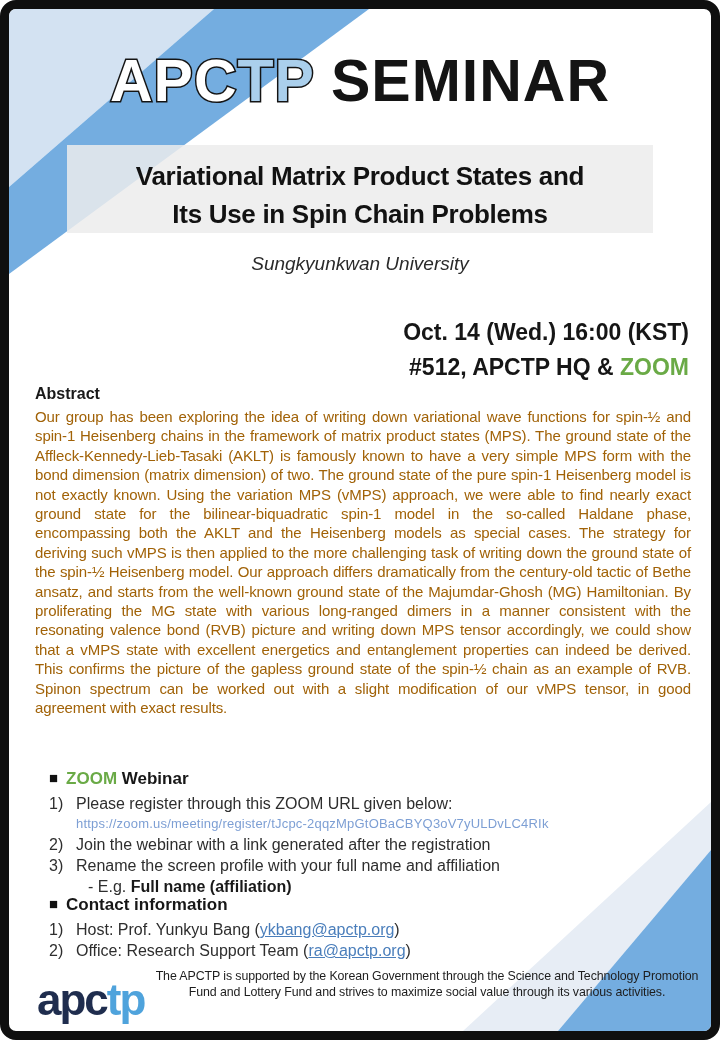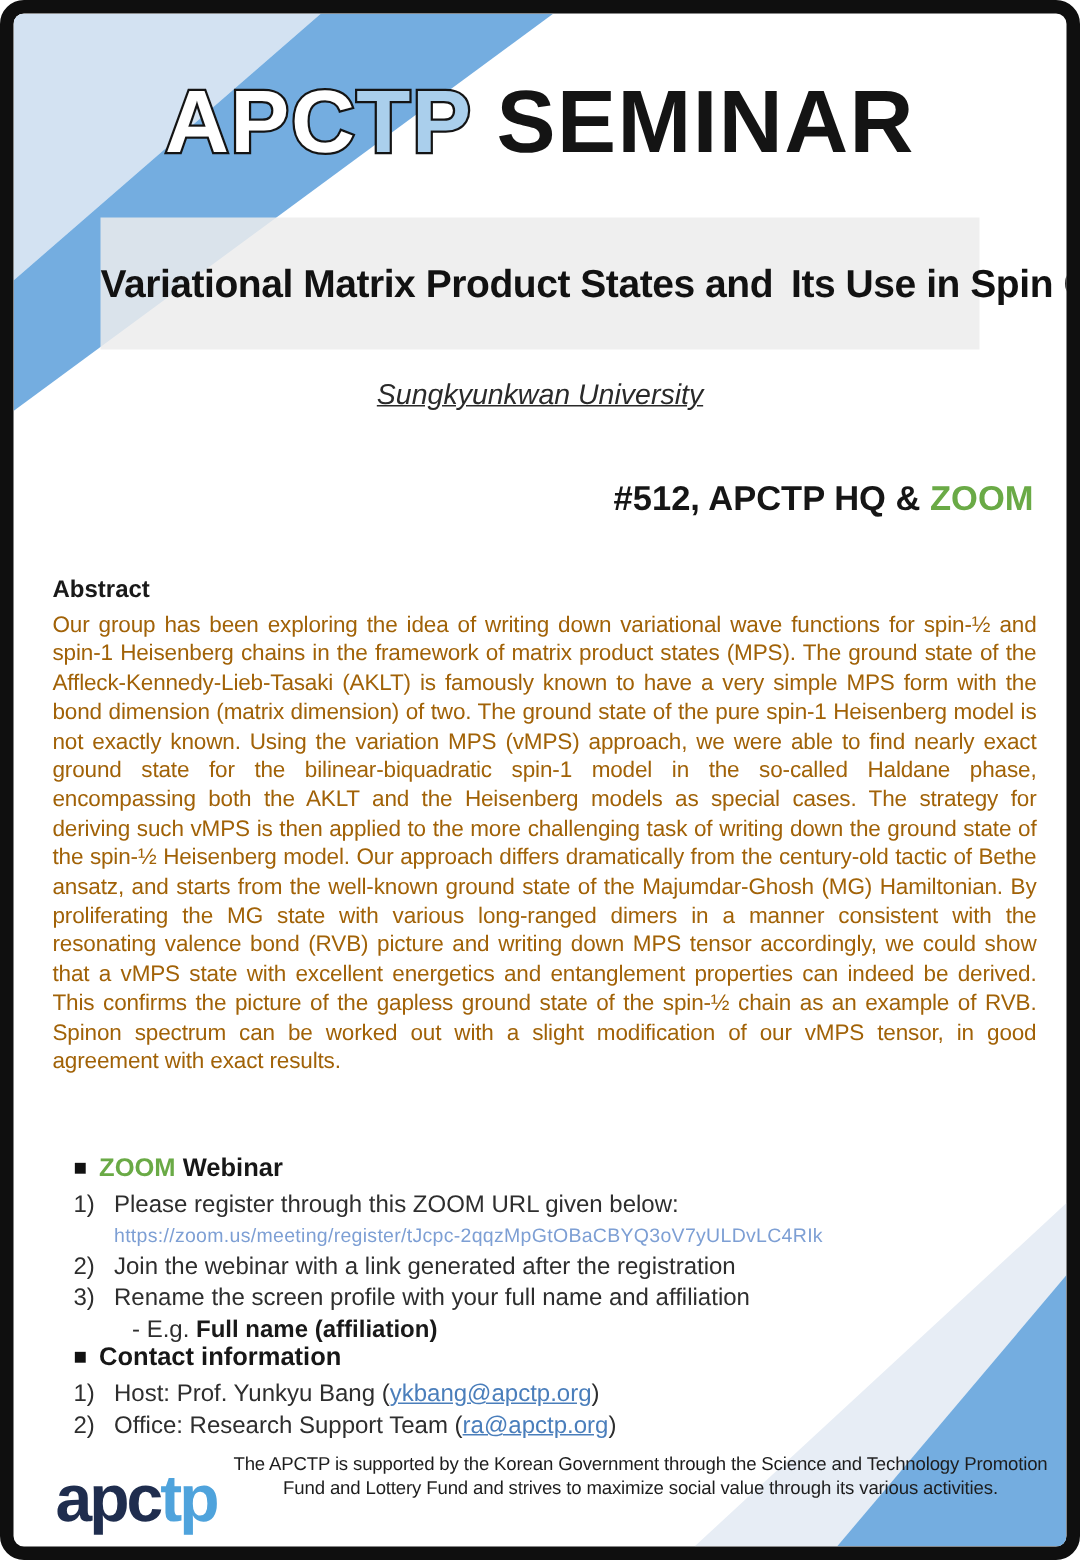--- a/index.html
+++ b/index.html
@@ -30,27 +30,27 @@
   .brand{position:absolute;z-index:3;top:38px;left:0;width:100%;
     text-align:center;font-weight:700;font-size:59px;letter-spacing:1px;
     white-space:nowrap;}
   .brand .outline{color:#ffffff;-webkit-text-stroke:3px #141414;paint-order:stroke fill;}
   .brand .outline-blue{color:#aacfec;-webkit-text-stroke:3px #141414;paint-order:stroke fill;}
   .brand .solid{color:#141414;margin-left:16px;}
 
   
   .titlebar{position:absolute;z-index:2;left:58px;top:136px;width:586px;height:88px;
     background:rgba(236,236,236,0.85);
-    display:flex;justify-content:flex-start;align-items:center;gap:12px;}
+    display:flex;flex-direction:column;justify-content:flex-end;align-items:center;}
   .titlebar .tline{font-weight:700;font-size:26px;line-height:38px;color:#121212;
     letter-spacing:-0.3px;white-space:nowrap;}
 
   .speaker{position:absolute;z-index:3;top:240px;left:0;width:100%;text-align:center;}
   .speaker .name{font-weight:700;font-size:29px;color:#161616;letter-spacing:0.2px;}
-  .speaker .affil{font-style:italic;font-size:19px;color:#2a2a2a;margin-top:4px;text-decoration:underline;}
+  .speaker .affil{font-style:italic;font-size:19px;color:#2a2a2a;margin-top:4px;}
 
   .when{position:absolute;z-index:3;top:306px;right:22px;text-align:right;
     font-weight:700;font-size:23px;line-height:35px;color:#161616;white-space:nowrap;}
   .green{color:#6aaa46;}
 
   .abstract{position:absolute;z-index:3;left:26px;top:376px;width:656px;}
   .abstract .ah{font-weight:700;font-size:16px;color:#191919;margin-bottom:4px;}
   .abstract .abody{font-size:15px;line-height:19.4px;color:#a16207;
     text-align:justify;letter-spacing:-0.1px;}
 
@@ -94,20 +94,21 @@
     <div class="titlebar">
       <div class="tline">Variational Matrix Product States and</div>
       <div class="tline">Its Use in Spin Chain Problems</div>
     </div>
 
     <div class="speaker">
       <div class="affil">Sungkyunkwan University</div>
     </div>
 
     <div class="when">
+      <div>Oct. 14 (Wed.) 16:00 (KST)</div>
       <div><span>#512, APCTP HQ &amp; </span><span class="green">ZOOM</span></div>
     </div>
 
     <div class="abstract">
       <div class="ah">Abstract</div>
       <div class="abody">Our group has been exploring the idea of writing down variational wave functions for spin-½ and spin-1 Heisenberg chains in the framework of matrix product states (MPS). The ground state of the Affleck-Kennedy-Lieb-Tasaki (AKLT) is famously known to have a very simple MPS form with the bond dimension (matrix dimension) of two. The ground state of the pure spin-1 Heisenberg model is not exactly known. Using the variation MPS (vMPS) approach, we were able to find nearly exact ground state for the bilinear-biquadratic spin-1 model in the so-called Haldane phase, encompassing both the AKLT and the Heisenberg models as special cases. The strategy for deriving such vMPS is then applied to the more challenging task of writing down the ground state of the spin-½ Heisenberg model. Our approach differs dramatically from the century-old tactic of Bethe ansatz, and starts from the well-known ground state of the Majumdar-Ghosh (MG) Hamiltonian. By proliferating the MG state with various long-ranged dimers in a manner consistent with the resonating valence bond (RVB) picture and writing down MPS tensor accordingly, we could show that a vMPS state with excellent energetics and entanglement properties can indeed be derived. This confirms the picture of the gapless ground state of the spin-½ chain as an example of RVB. Spinon spectrum can be worked out with a slight modification of our vMPS tensor, in good agreement with exact results.</div>
     </div>
 
     <div class="section webinar">
       <div class="shead">

